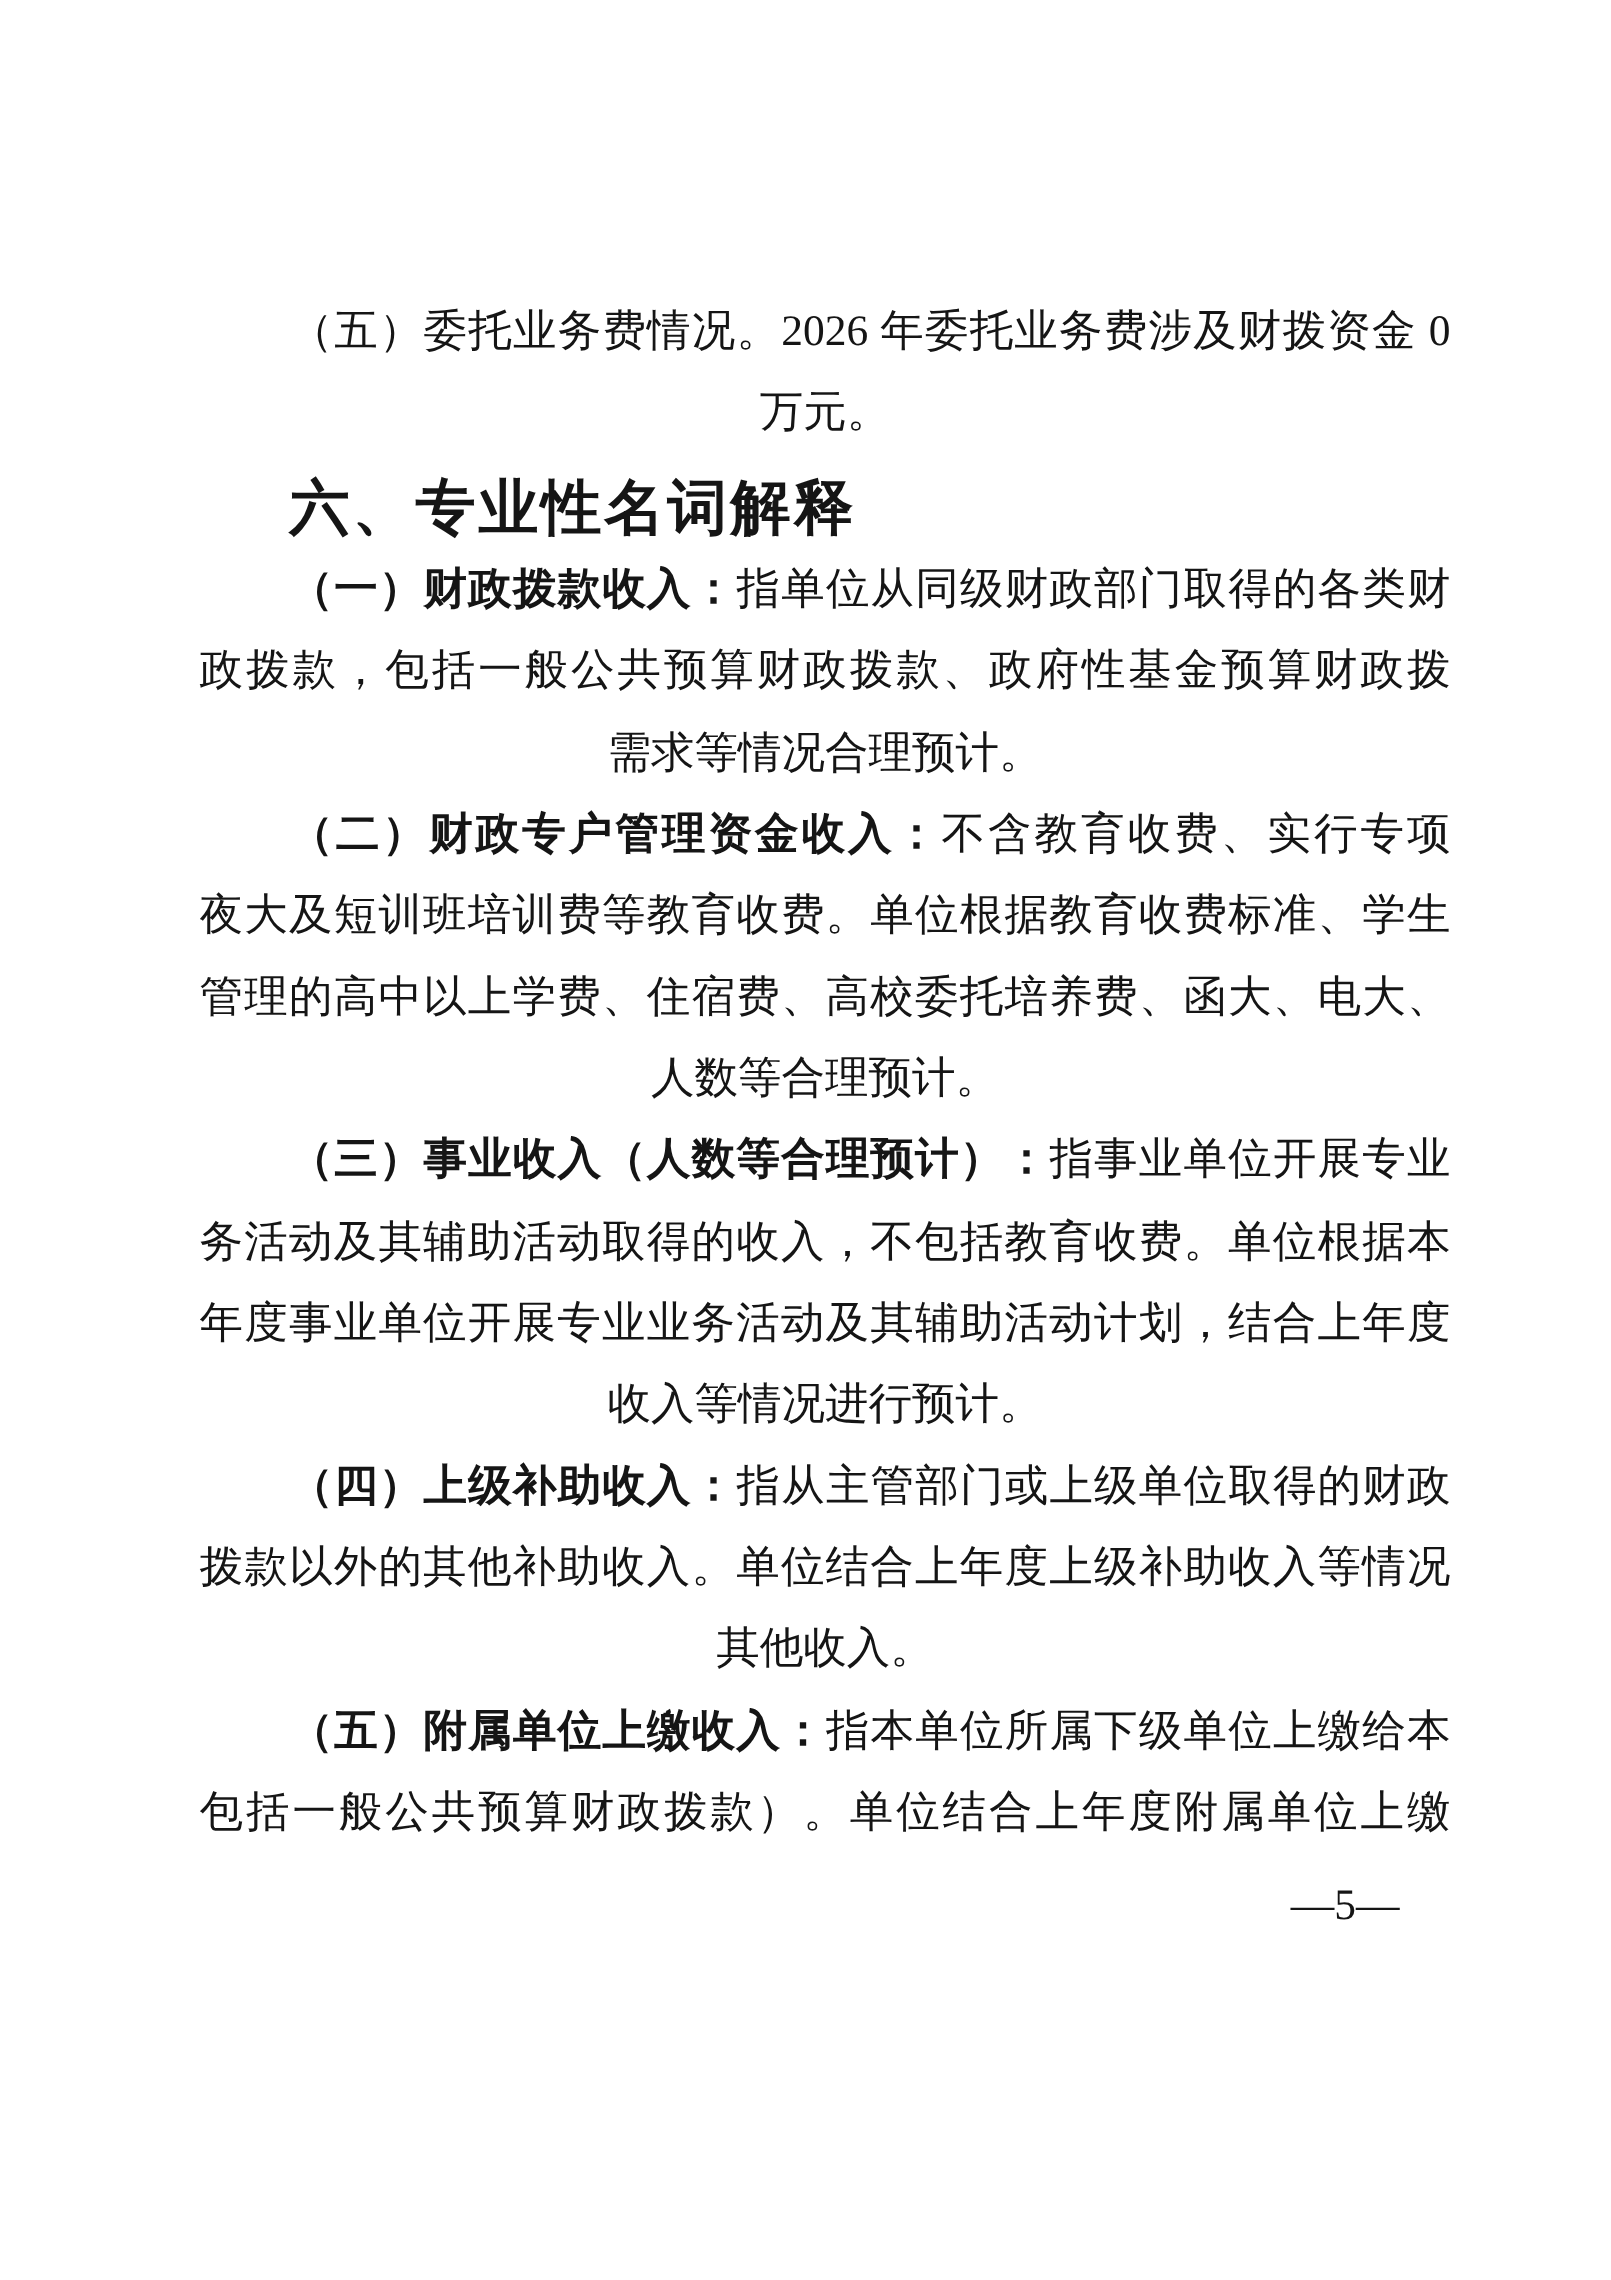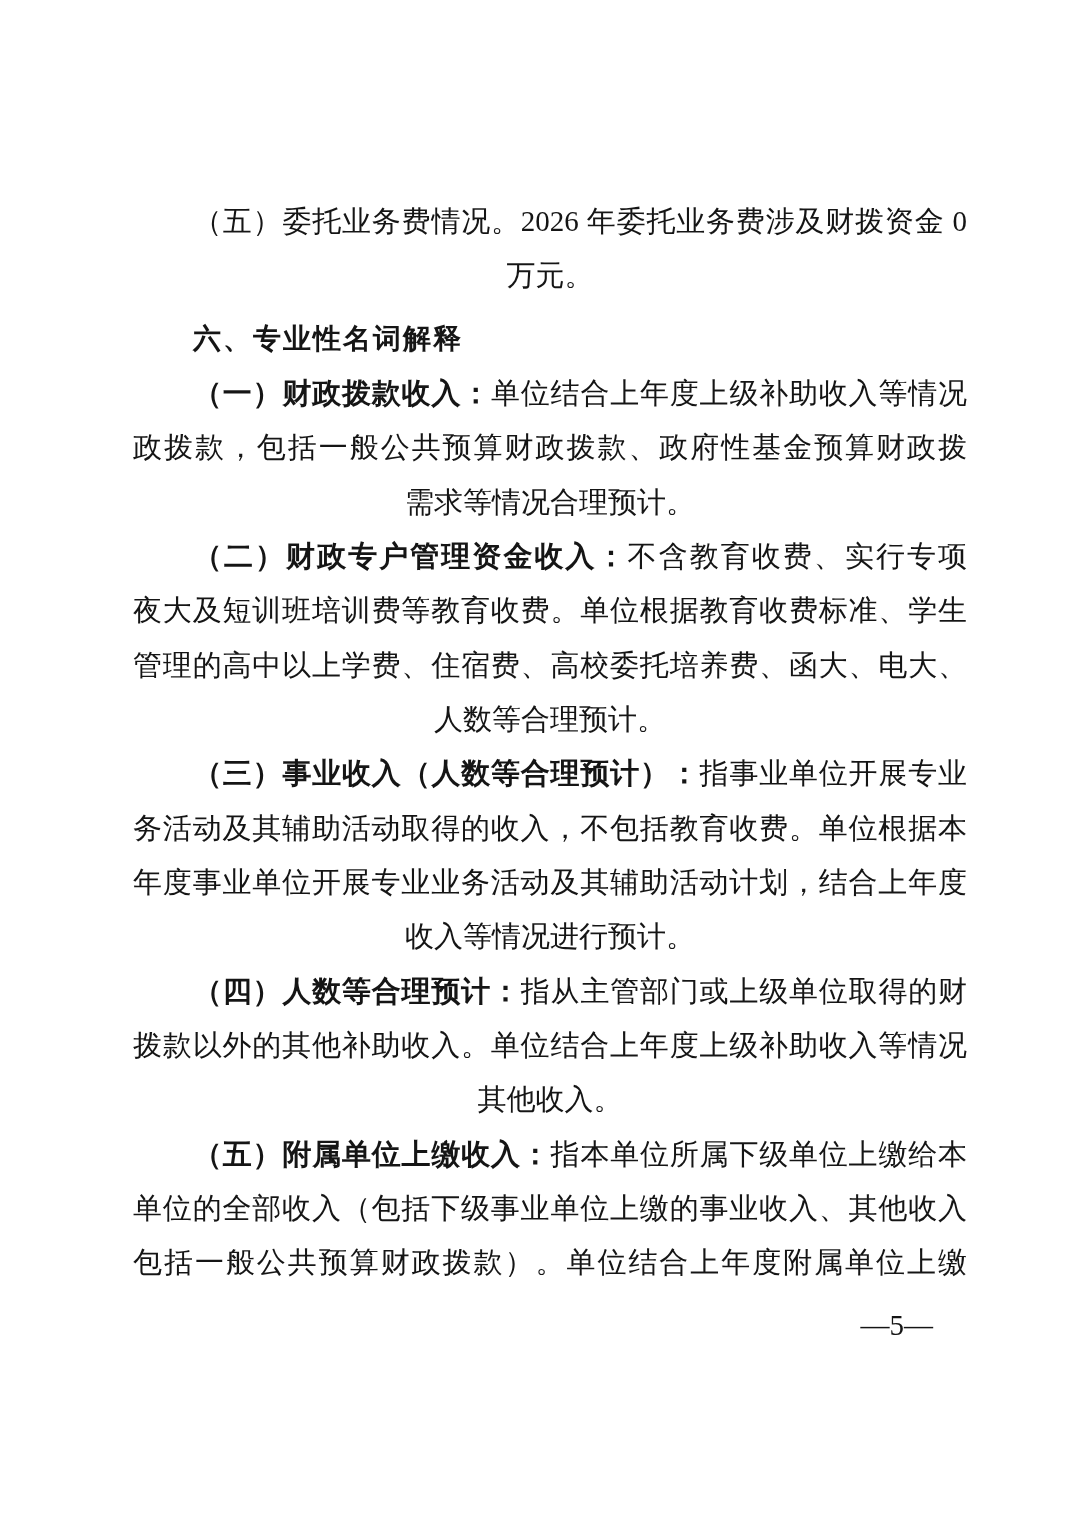--- a/index.html
+++ b/index.html
@@ -34,21 +34,21 @@
     text-align: justify;
     text-align-last: justify;
   }
   .line.indent {
     padding-left: 60px;
   }
   .b { font-weight: bold; }
   .heading {
     font-family: "Liberation Sans", "DejaVu Sans", sans-serif;
     font-weight: bold;
-    font-size: 28px;
+    font-size: 40px;
     line-height: 54.33px;
     height: 54.33px;
     margin-top: 9px;
     margin-bottom: 0;
     padding-left: 60px;
     letter-spacing: 2px;
   }
   .page-number {
     font-size: 29px;
     line-height: 54.33px;
@@ -62,42 +62,41 @@
 
 <div class="page">
   <div class="content">
 
   <div class="para">
         <div class="line indent just"><span>（五）委托业务费情况。2026 年委托业务费涉及财拨资金 0</span></div>
         <div class="line"><span>万元。</span></div>
       </div>
       <div class="heading">六、专业性名词解释</div>
       <div class="para">
-        <div class="line indent just"><span class="b">（一）财政拨款收入：</span><span>单位结合上年度上级补助收入等情况</span></div>
+        <div class="line indent just"><span class="b">（一）财政拨款收入：</span><span>指单位从同级财政部门取得的各类财</span></div>
         <div class="line just"><span>政拨款，包括一般公共预算财政拨款、政府性基金预算财政拨款、</span></div>
         <div class="line"><span>需求等情况合理预计。</span></div>
       </div>
       <div class="para">
         <div class="line indent just"><span class="b">（二）财政专户管理资金收入：</span><span>不含教育收费、实行专项</span></div>
         <div class="line just"><span>夜大及短训班培训费等教育收费。单位根据教育收费标准、学生</span></div>
         <div class="line just"><span>管理的高中以上学费、住宿费、高校委托培养费、函大、电大、</span></div>
         <div class="line"><span>人数等合理预计。</span></div>
       </div>
       <div class="para">
         <div class="line indent just"><span class="b">（三）事业收入（人数等合理预计）：</span><span>指事业单位开展专业业</span></div>
         <div class="line just"><span>务活动及其辅助活动取得的收入，不包括教育收费。单位根据本</span></div>
         <div class="line just"><span>年度事业单位开展专业业务活动及其辅助活动计划，结合上年度</span></div>
         <div class="line"><span>收入等情况进行预计。</span></div>
       </div>
       <div class="para">
-        <div class="line indent just"><span class="b">（四）人数等合理预计：</span><span>指从主管部门或上级单位取得的财政</span></div>
+        <div class="line indent just"><span class="b">（四）上级补助收入：</span><span>指从主管部门或上级单位取得的财政</span></div>
         <div class="line just"><span>拨款以外的其他补助收入。单位结合上年度上级补助收入等情况</span></div>
         <div class="line"><span>其他收入。</span></div>
       </div>
       <div class="para">
         <div class="line indent just"><span class="b">（五）附属单位上缴收入：</span><span>指本单位所属下级单位上缴给本</span></div>
-        <div class="line just"><span>单位的全部收入（包括下级事业单位上缴的事业收入、其他收入</span></div>
         <div class="line just"><span>包括一般公共预算财政拨款）。单位结合上年度附属单位上缴</span></div>
       </div>
       <div class="page-number">—5—</div>
     </div>
   <div class="content" style="top:auto; bottom:0;"></div>
 </div>
 
 </body></html>

